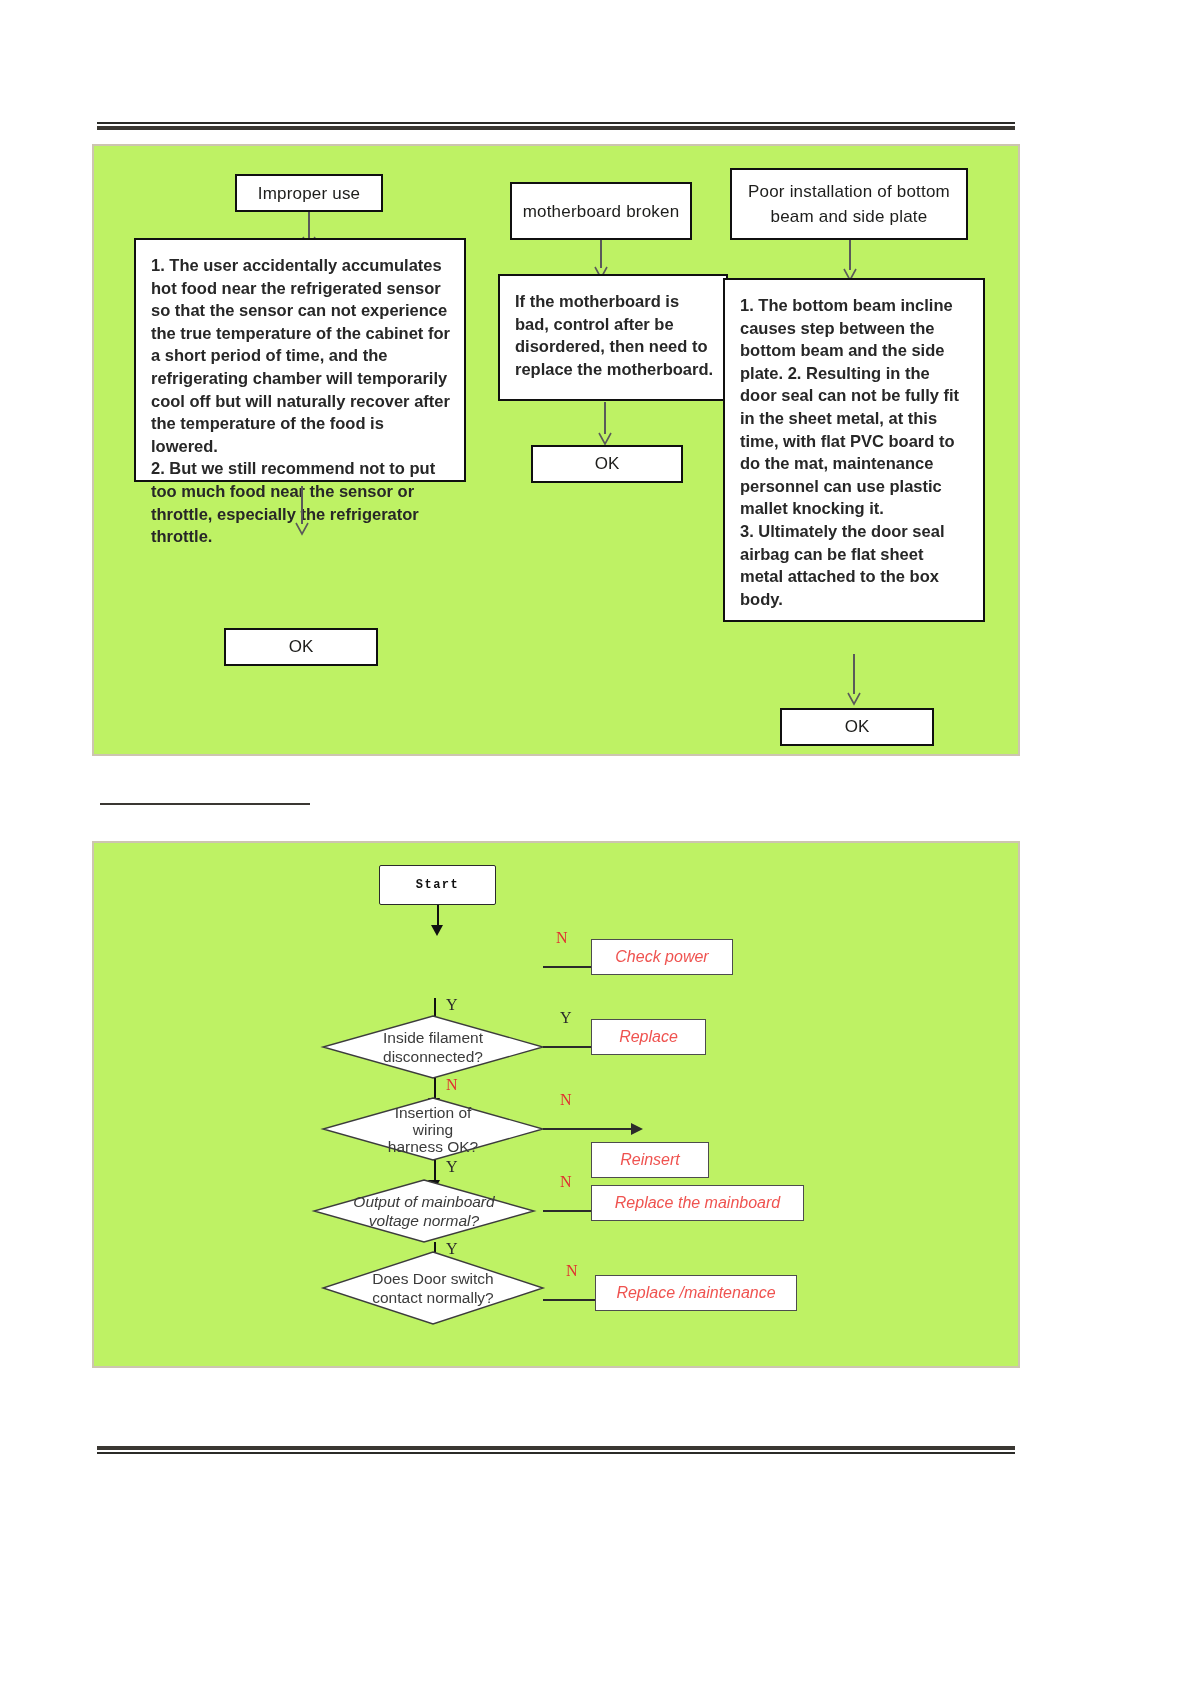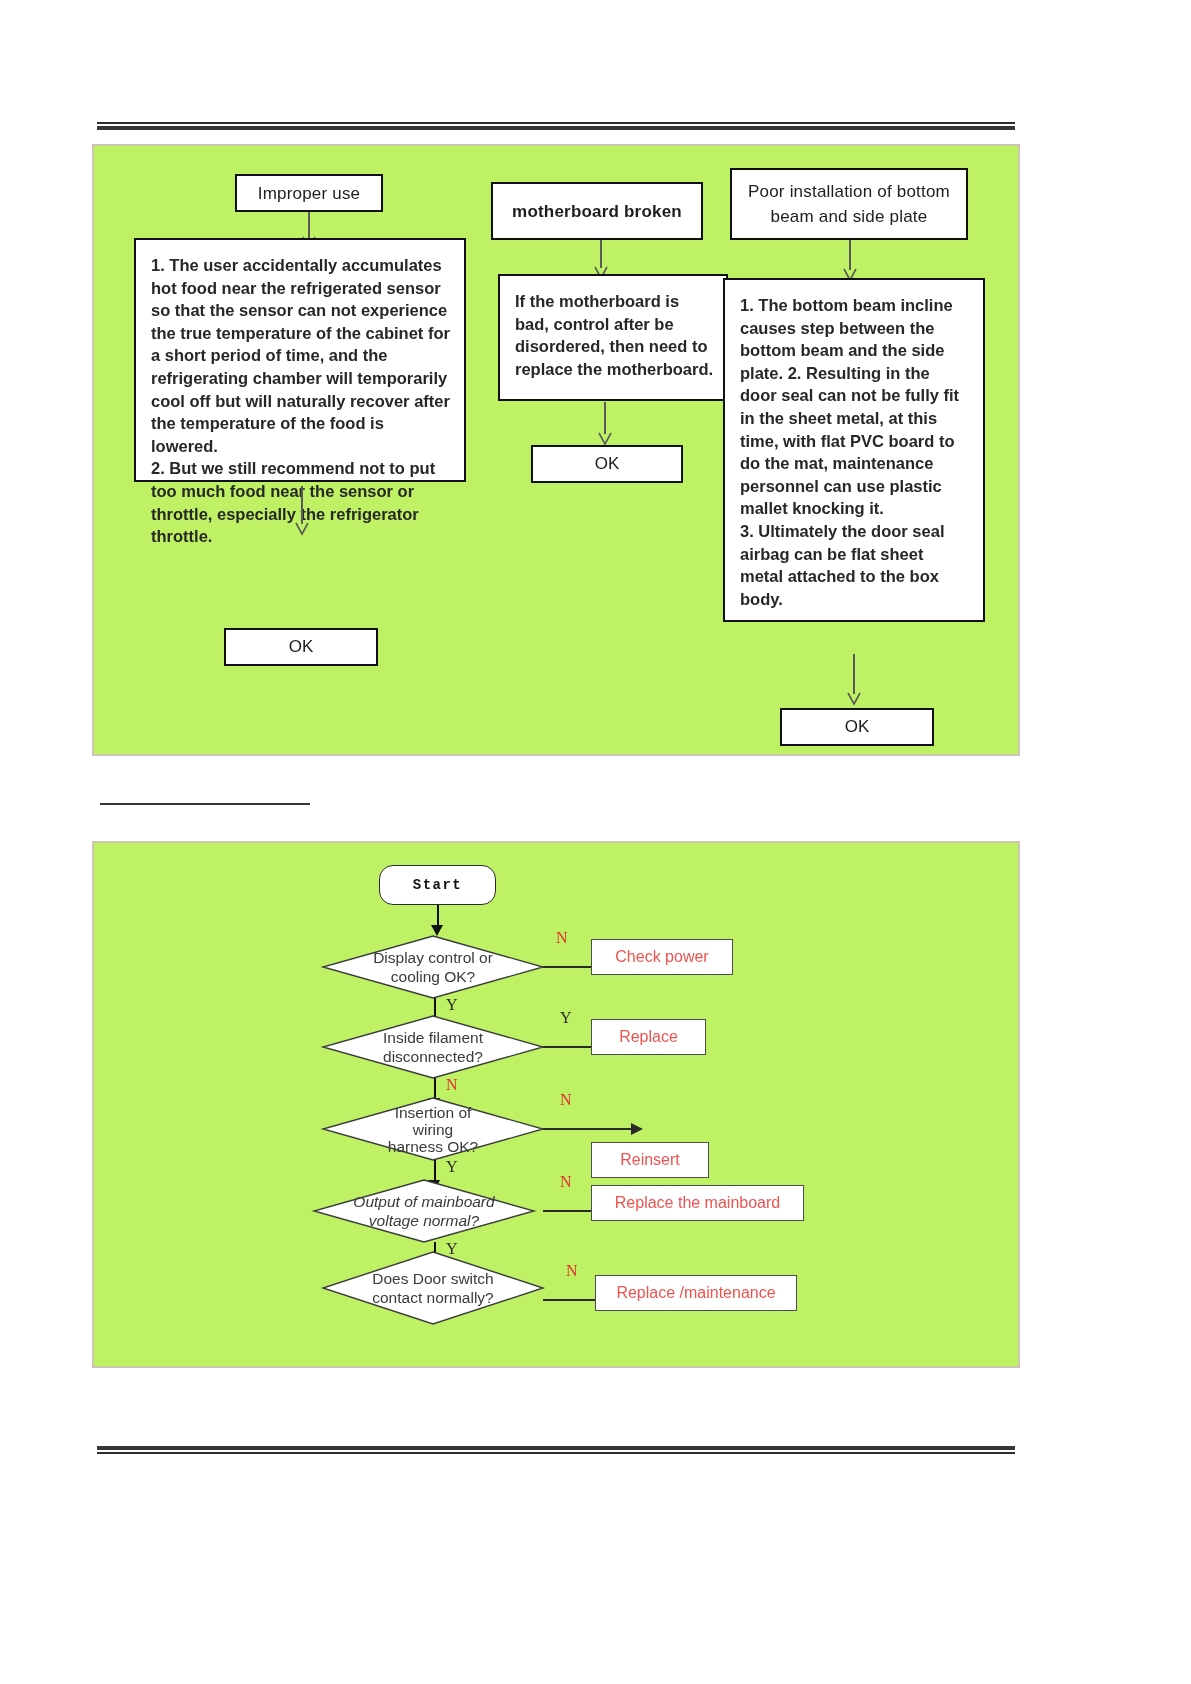--- a/index.html
+++ b/index.html
@@ -91,28 +91,28 @@
     left: 6px;
     top: 0;
     width: 1.5px;
     background: #5a5a5a;
   }
 
   .start-node {
     position: absolute;
     box-sizing: border-box;
     border: 1.6px solid #2b2b2b;
-    border-radius: 14px;
+    border-radius: 2px;
     background: #fff;
     display: flex;
     align-items: center;
     justify-content: center;
     font-family: "Liberation Mono", monospace;
     font-weight: bold;
-    font-size: 14px;
+    font-size: 12px;
     letter-spacing: 1.5px;
     color: #101010;
   }
 
   .diamond-wrap {
     position: absolute;
   }
   .diamond-wrap svg {
     position: absolute;
     left: 0; top: 0;
@@ -137,20 +137,21 @@
     position: absolute;
     box-sizing: border-box;
     border: 1.5px solid #4d4d4d;
     background: #ffffff;
     display: flex;
     align-items: center;
     justify-content: center;
     text-align: center;
     color: #ef5350;
     font-size: 16px;
+    font-style: italic;
   }
 
   .branch-label {
     position: absolute;
     font-family: "Liberation Serif", serif;
     font-size: 16px;
     color: #e03030;
   }
   .branch-label.yes {
     color: #2b2b2b;
@@ -229,21 +230,21 @@
     <div class="shaft" style="height:38px;"></div>
     <svg width="14" height="14" style="position:absolute;left:0;top:36px;">
       <polyline points="1,1 7,12 13,1" fill="none" stroke="#5a5a5a" stroke-width="1.6"></polyline>
     </svg>
   </div>
 
   <div class="node okbox" style="left:130px; top:482px; width:154px; height:38px;">
     <span>OK</span>
   </div>
 
-  <div class="node topbox" style="left:397px; top:36px; width:212px; height:58px;font-weight:bold;">
+  <div class="node topbox" style="left:416px; top:36px; width:182px; height:58px;">
     <span style="white-space:pre-line;">motherboard broken</span>
   </div>
 
   <div class="v-arrow" style="left:500px; top:94px; height:40px;">
     <div class="shaft" style="height:28px;"></div>
     <svg width="14" height="14" style="position:absolute;left:0;top:26px;">
       <polyline points="1,1 7,12 13,1" fill="none" stroke="#5a5a5a" stroke-width="1.6"></polyline>
     </svg>
   </div>
 
@@ -296,27 +297,20 @@
 
   <div class="start-node" style="left:285px; top:22px; width:117px; height:40px;">
     <span>Start</span>
   </div>
 
   <div class="d-arrow" style="left:337px; top:62px; height:32px;">
     <div class="shaft" style="height:21px;"></div>
     <div class="head" style="top:20px;"></div>
   </div>
 
-  <div class="diamond-wrap" style="left:228px; top:92px; width:222px; height:64px;">
-    <svg width="222" height="64" viewBox="0 0 222 64">
-      <polygon points="111,1 221,32 111,63 1,32" fill="#fff" stroke="#3c3c3c" stroke-width="1.4"></polygon>
-    </svg>
-    <div class="diamond-label">Display control or
-cooling OK?</div>
-  </div>
   <div class="h-arrow" style="left:449px; top:118px; width:102px;">
     <div class="shaft" style="width:92px;"></div>
     <div class="head" style="left:88px;"></div>
   </div>
   <div class="branch-label" style="left:462px; top:86px;">N</div>
   <div class="action-box" style="left:497px; top:96px; width:142px; height:36px;">
     <span>Check power</span>
   </div>
   <div class="d-arrow" style="left:334px; top:155px; height:32px;">
     <div class="shaft" style="height:21px;"></div>

